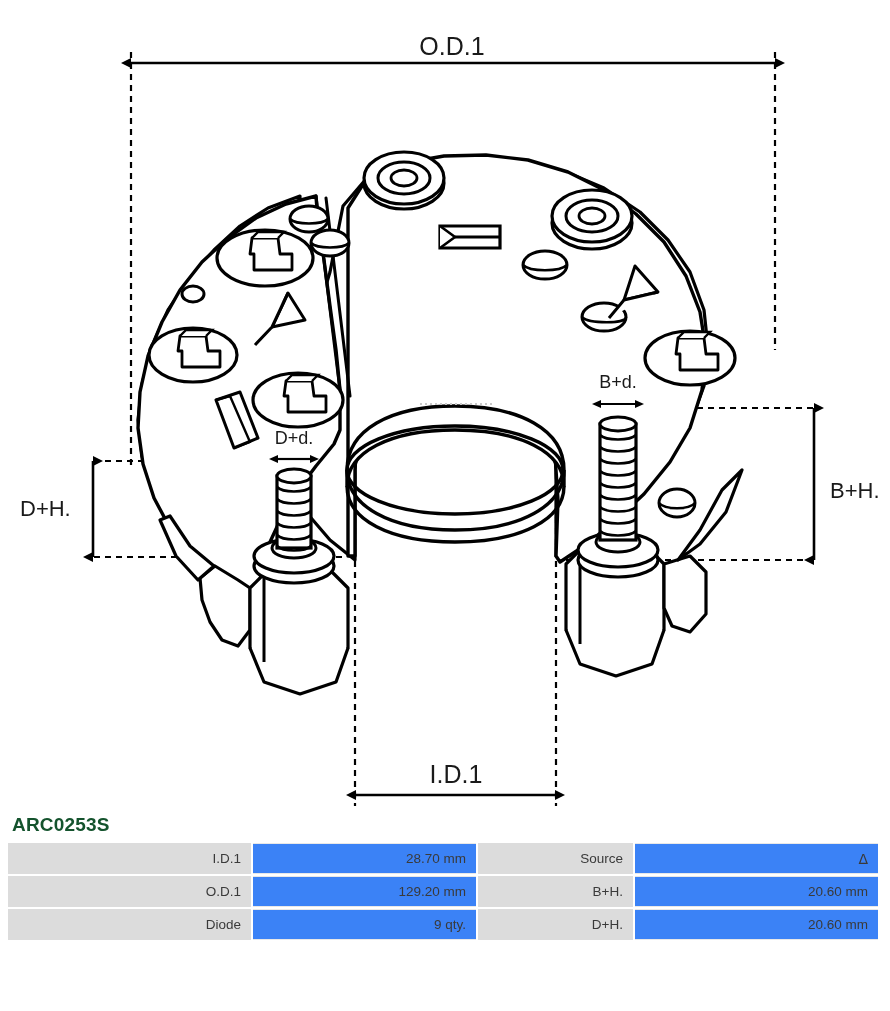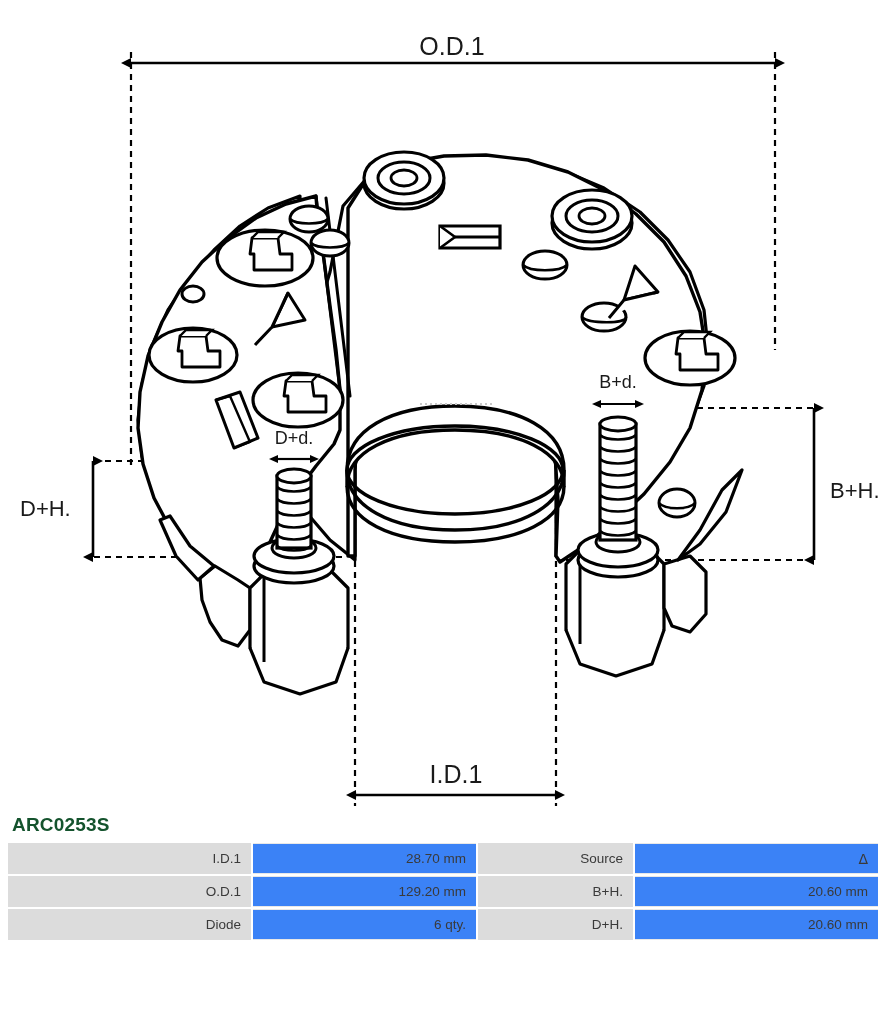--- a/index.html
+++ b/index.html
@@ -381,21 +381,21 @@
       <tr>
         <td class="label">O.D.1</td>
         <td class="value">129.20 mm</td>
         <td class="label">B+H.</td>
         <td class="value">20.60 mm</td>
       </tr>
 
 
       <tr>
         <td class="label">Diode</td>
-        <td class="value">6 qty.</td>
+        <td class="value">9 qty.</td>
         <td class="label">D+H.</td>
         <td class="value">20.60 mm</td>
       </tr>
 
 
     </tbody>
   </table>
 
 </div>
 

